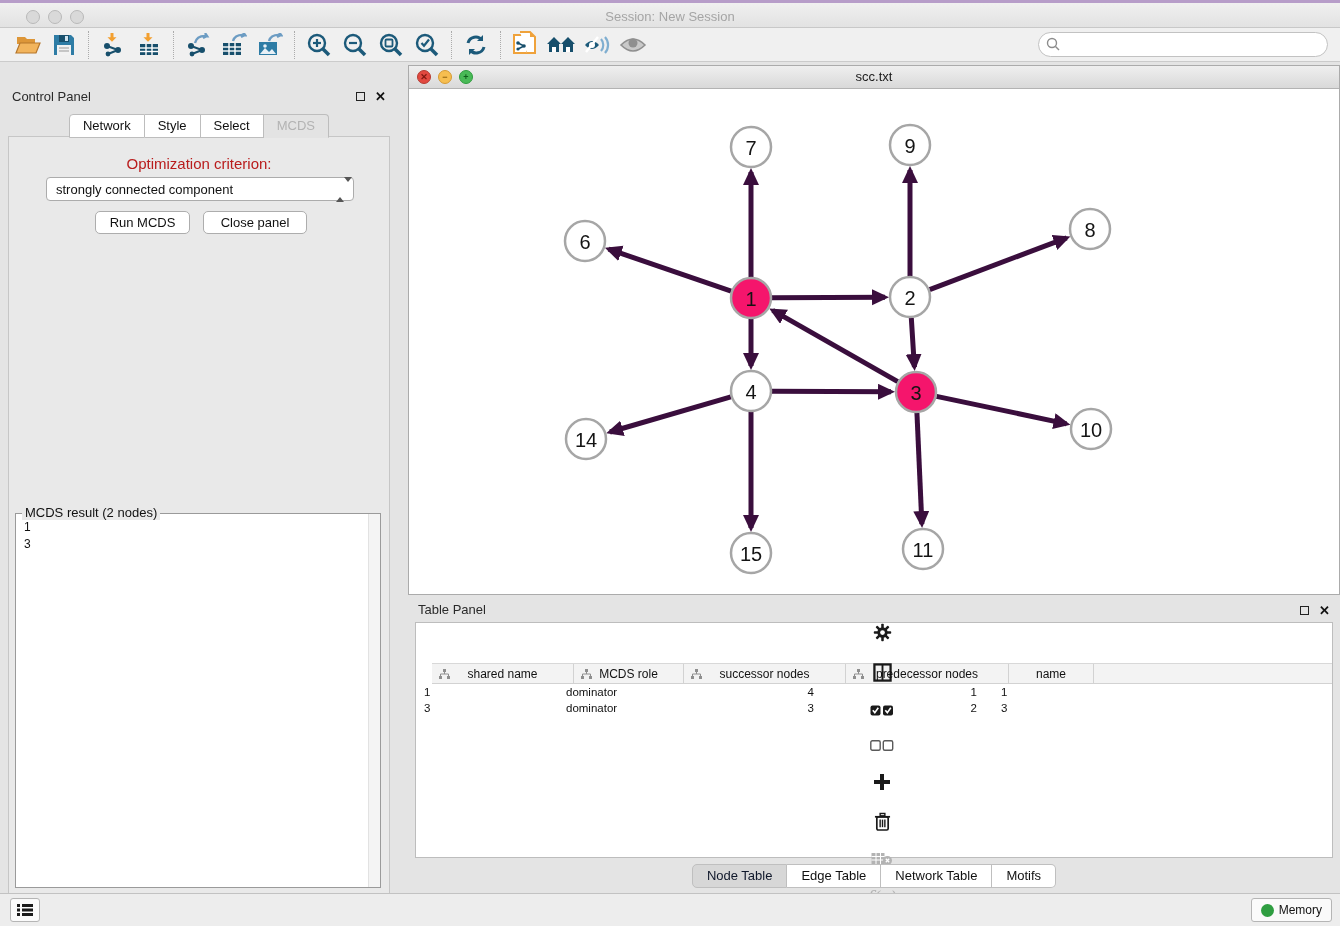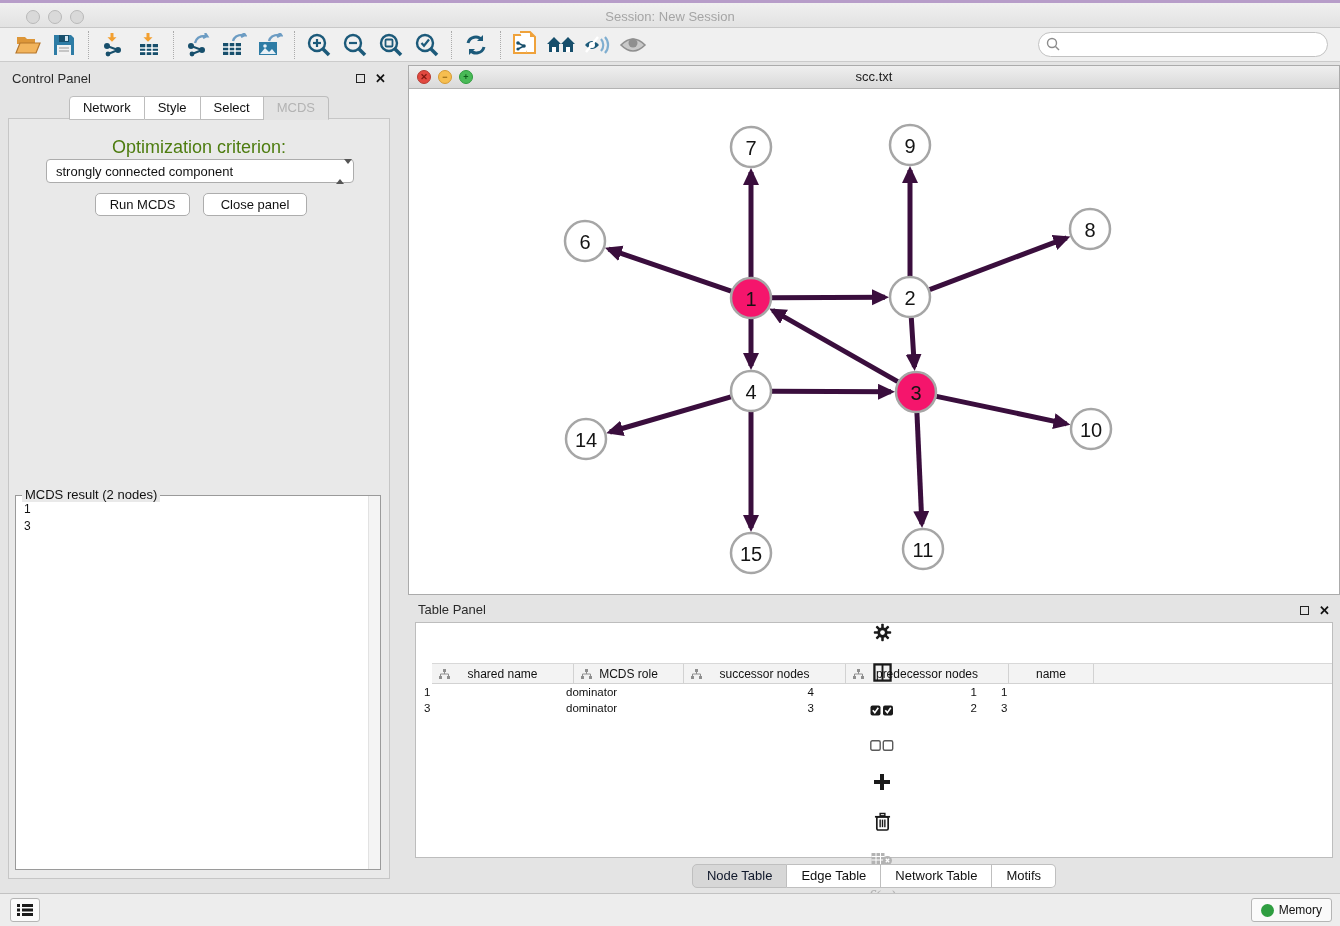--- a/index.html
+++ b/index.html
@@ -18,33 +18,33 @@
     border-bottom:1px solid #CBCBCB; display:flex; align-items:center; padding-left:10px; }
   .tb-btn { width:36px; height:30px; display:flex; align-items:center; justify-content:center; }
   .tb-sep { width:1px; height:28px; border-left:1px dotted #ABABAB; margin:0 6px; }
   .tb-spacer { flex:1; }
   .searchwrap { position:relative; margin-right:12px; }
   .searchwrap input { width:290px; height:25px; border:1px solid #C2C2C2; border-radius:13px;
     background:#FFFFFF; padding-left:26px; font-size:12px; outline:none; }
   .searchwrap svg { position:absolute; left:8px; top:5px; }
 
   
-  .control-panel { position:absolute; left:0; top:62px; width:398px; height:831px; }
+  .control-panel { position:absolute; left:0; top:80px; width:398px; height:831px; }
   .cp-header { height:26px; display:flex; align-items:center; padding:0 12px; }
   .cp-title { font-size:13px; color:#2A2A2A; flex:1; padding-top:6px;}
   .panel-icons { display:flex; gap:10px; align-items:center; padding-top:6px;}
   .float-box { width:9px; height:9px; border:1.5px solid #222; display:inline-block; }
   .close-x { font-size:13px; font-weight:bold; color:#111; line-height:9px; }
   .cp-tabs { position:absolute; left:0; right:0; top:34px; display:flex; justify-content:center; z-index:2; }
   .cp-tab { font-size:13px; padding:3px 13px 4px; background:#FFFFFF; border:1px solid #BDBDBD; border-left:none; color:#111; }
   .cp-tab:first-child { border-left:1px solid #BDBDBD; border-radius:4px 0 0 0; }
   .cp-tab:last-child { border-radius:0 4px 0 0; }
   .cp-tab.active { background:#E3E3E3; color:#B3B3B3; border-bottom-color:#E3E3E3; }
   .cp-box { position:absolute; left:8px; right:8px; top:56px; bottom:14px; background:#E9E9E9; border:1px solid #C6C6C6; }
-  .opt-label { position:absolute; left:0; right:0; top:18px; text-align:center; font-size:18px; color:#4d7c0f; }
+  .opt-label { position:absolute; left:0; right:0; top:18px; text-align:center; font-size:15px; color:#b91c1c; }
   .criterion { position:absolute; left:37px; right:35px; top:40px; height:24px; background:#FFFFFF;
     border:1px solid #ACACAC; border-radius:4px; font-size:13px; color:#111; display:flex; align-items:center; padding-left:9px; }
   .stepper { position:absolute; right:7px; top:4px; width:10px; }
   .stepper .up { width:0; height:0; border-left:4px solid transparent; border-right:4px solid transparent; border-bottom:5px solid #555; margin-bottom:3px; }
   .stepper .dn { width:0; height:0; border-left:4px solid transparent; border-right:4px solid transparent; border-top:5px solid #555; }
   .cp-btn { position:absolute; top:74px; height:23px; background:#FFFFFF; border:1px solid #ADADAD; border-radius:5px;
     font-size:13px; color:#111; display:flex; align-items:center; justify-content:center; }
   .run-btn { left:86px; width:95px; }
   .closep-btn { left:194px; width:104px; }
   .result-box { position:absolute; left:6px; right:8px; top:376px; bottom:8px; border:1px solid #9A9A9A; background:#FFFFFF; }

